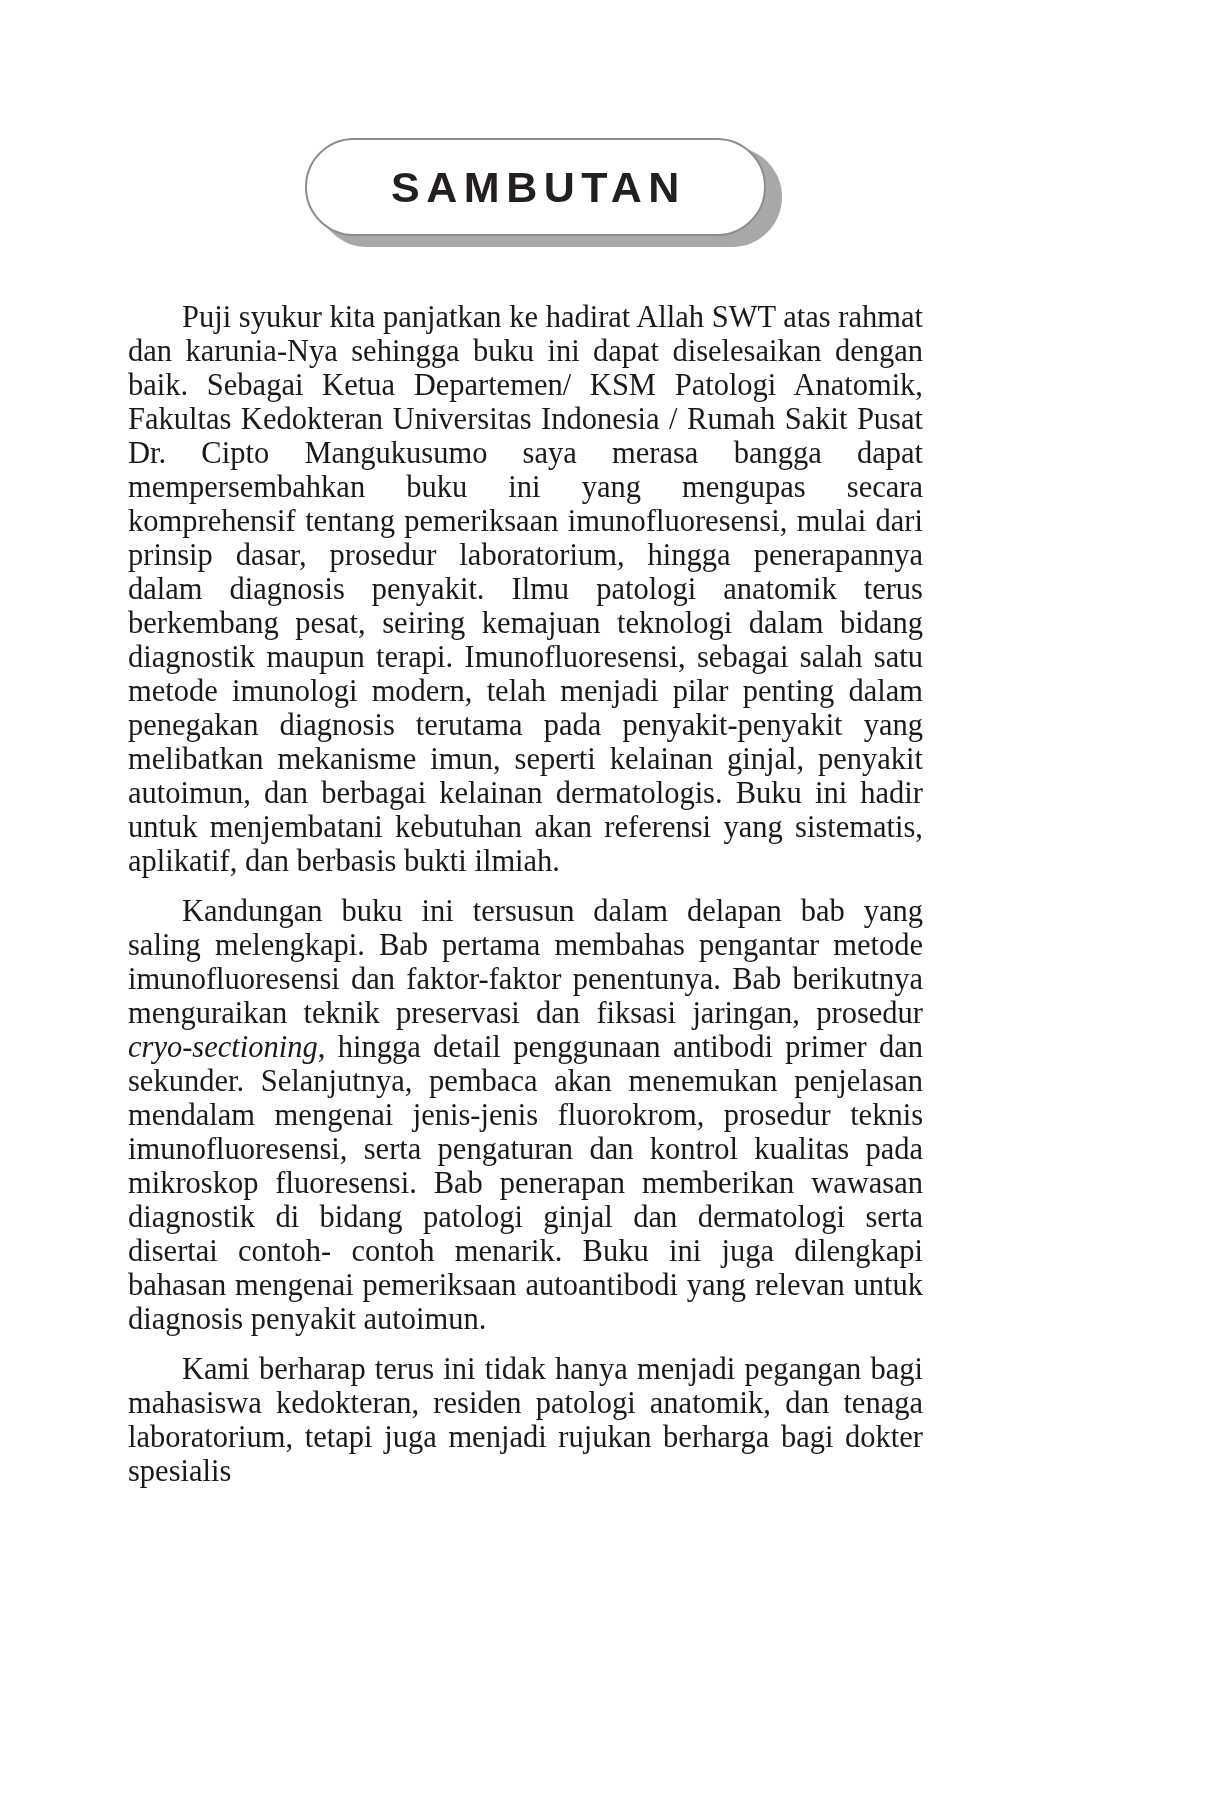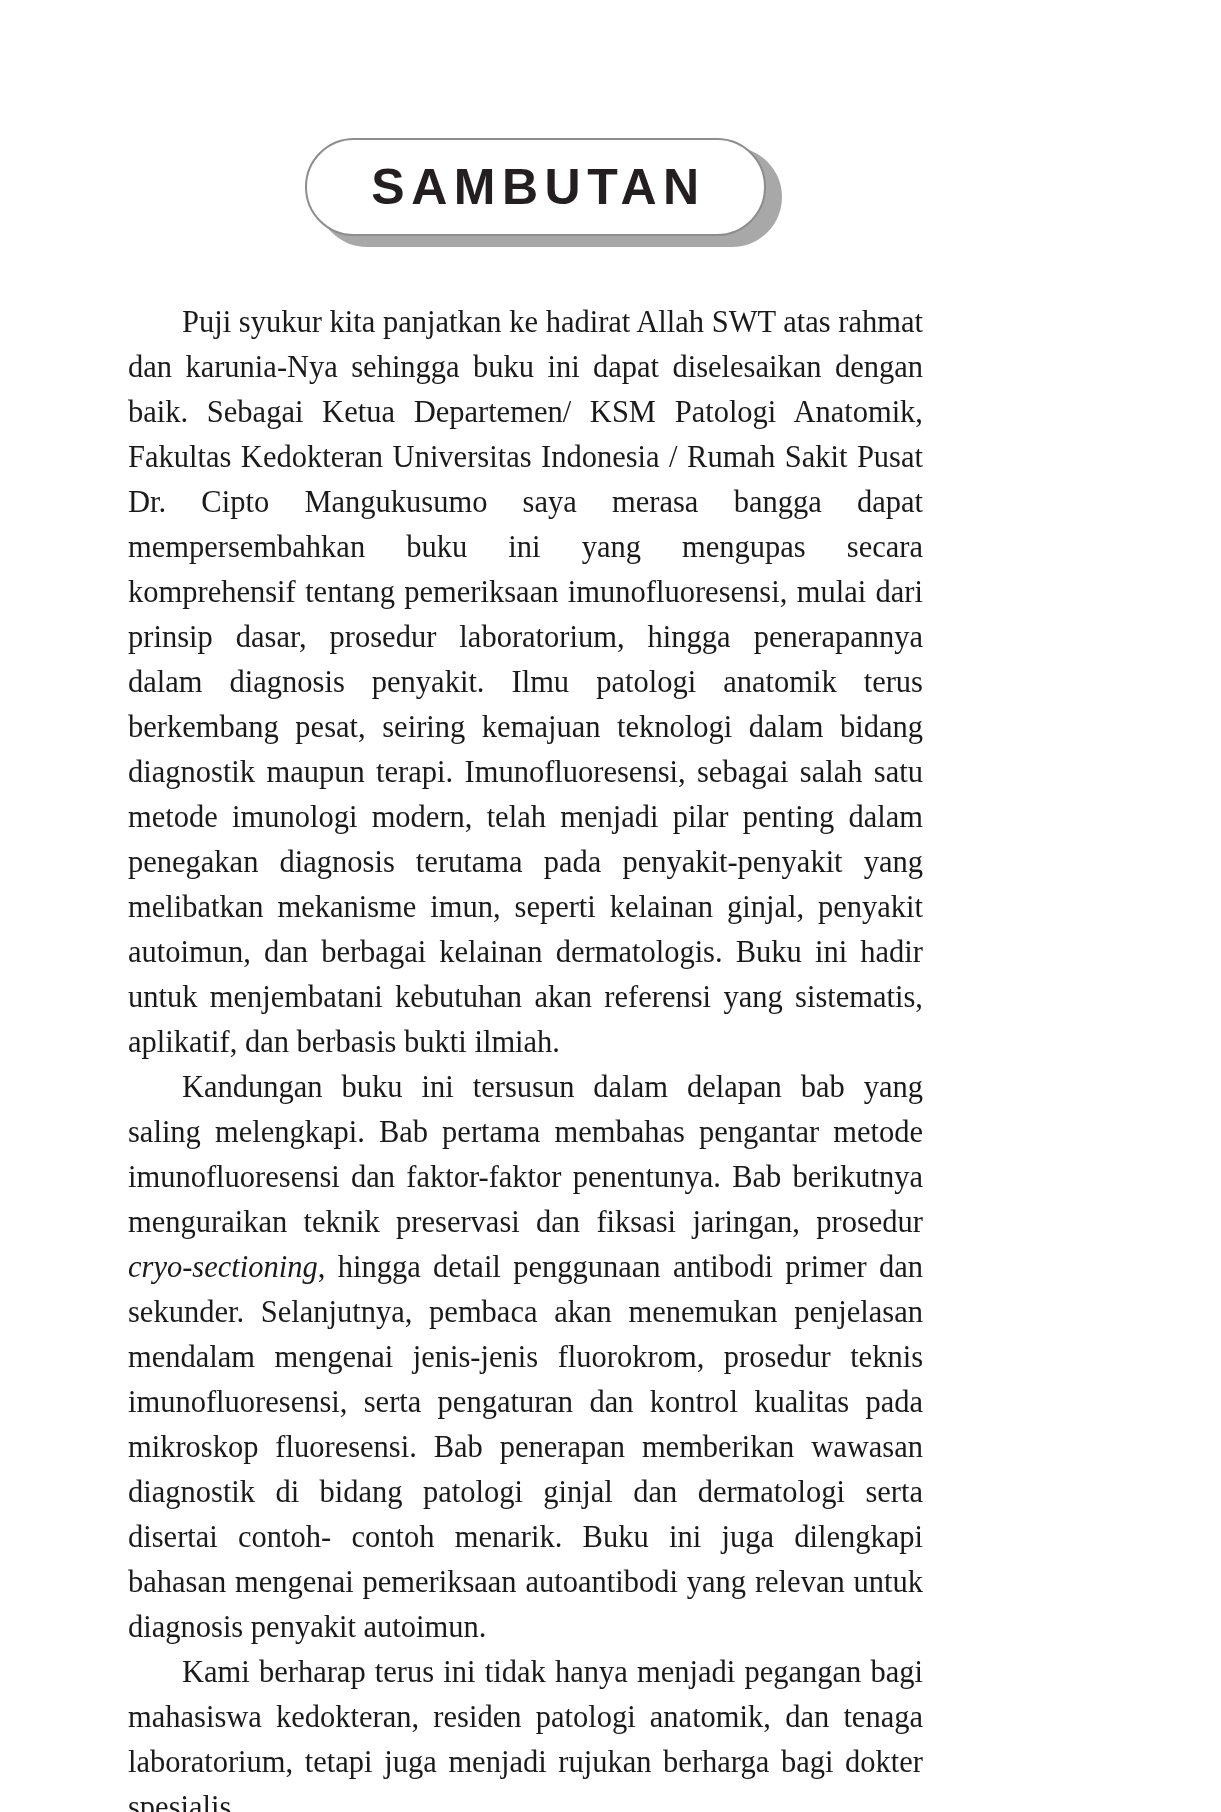--- a/index.html
+++ b/index.html
@@ -49,46 +49,46 @@
     background: #ffffff;
     border: 2.5px solid #8d8d8d;
     box-sizing: border-box;
     display: flex;
     align-items: center;
     justify-content: center;
   }
   .title-text {
     font-family: "Liberation Sans", "DejaVu Sans", sans-serif;
     font-weight: bold;
-    font-size: 50px;
+    font-size: 43px;
     letter-spacing: 6.5px;
     color: #231f20;
     padding-left: 6px;
     white-space: nowrap;
   }
 
   
   .body-col {
     position: absolute;
     left: 128px;
     top: 300px;
     width: 795px;
   }
   p.para {
     margin: 0;
     text-align: justify;
     text-justify: inter-word;
     font-size: 30.5px;
-    line-height: 45px;
+    line-height: 34px;
     font-stretch: condensed;
     transform-origin: left top;
     -webkit-font-smoothing: antialiased;
   }
   p.para + p.para {
-    margin-top: 0;
+    margin-top: 16px;
   }
   .indent::before {
     content: "";
     display: inline-block;
     width: 54px;
   }
   em.it {
     font-style: italic;
   }
 

